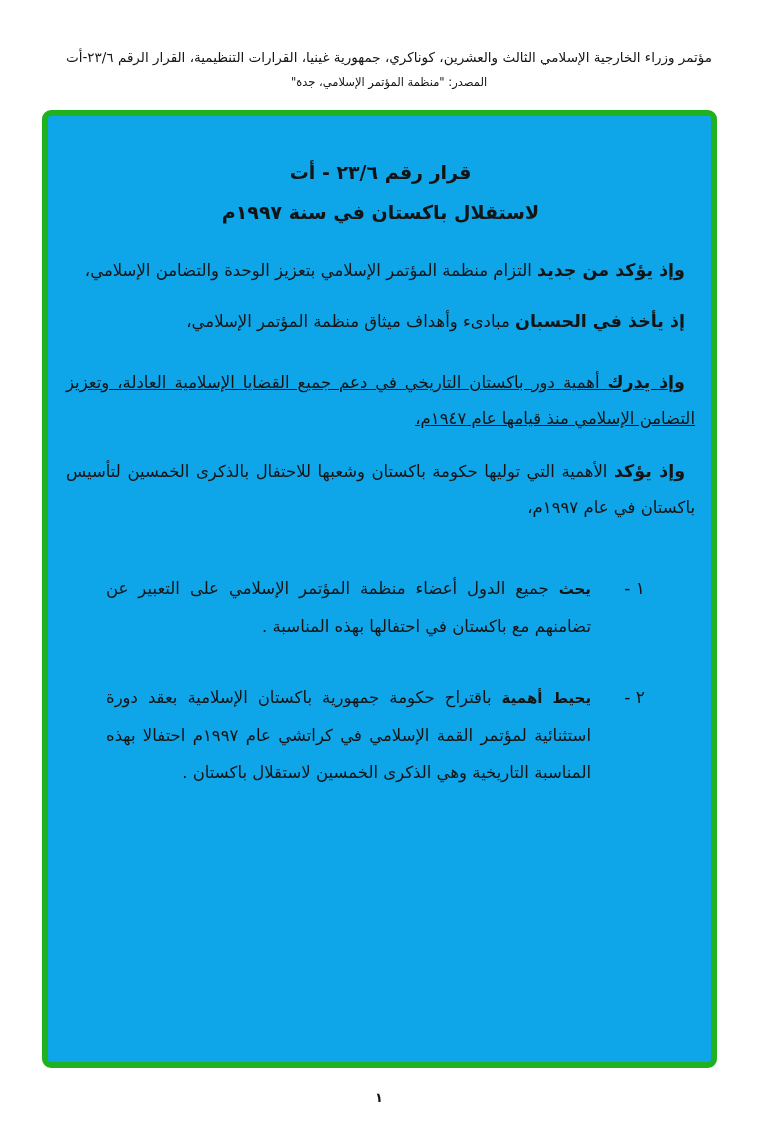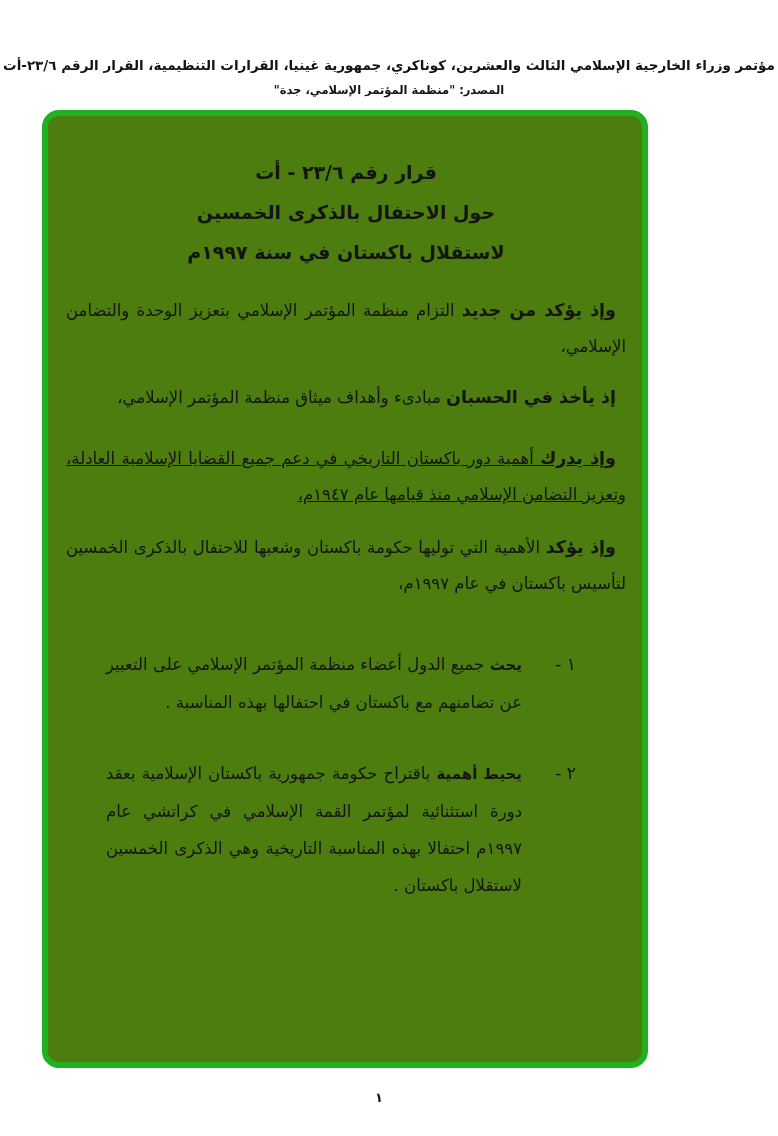--- a/index.html
+++ b/index.html
@@ -13,48 +13,48 @@
     height: 1136px;
     background: #ffffff;
     color: #141414;
     font-family: "DejaVu Sans", sans-serif;
     overflow: hidden;
   }
 
   
   .header {
     position: absolute;
-    top: 52px;
+    top: 44px;
     left: 0;
     right: 0;
     text-align: center;
     direction: rtl;
-    font-weight: bold;
+    font-weight: normal;
   }
   .header-line1 {
     font-size: 13.5px;
     line-height: 26px;
     white-space: nowrap;
   }
   .header-line2 {
     font-size: 11.5px;
     line-height: 24px;
   }
 
   
   .green-box {
     position: absolute;
     left: 42px;
     top: 110px;
-    width: 606px;
+    width: 675px;
     height: 958px;
     border: 6px solid #1fb11f;
-    border-radius: 17px;
+    border-radius: 9px;
     box-sizing: border-box;
-    background: #4d7c0f;
+    background: #0ea5e9;
   }
   .box-content {
     direction: rtl;
     padding: 36px 16px 0 18px;
   }
 
   
   .title-block {
     text-align: center;
     font-weight: bold;
@@ -131,21 +131,20 @@
   <div class="header">
     <div class="header-line1">مؤتمر وزراء الخارجية الإسلامي الثالث والعشرين، كوناكري، جمهورية غينيا، القرارات التنظيمية، القرار الرقم ٢٣/٦-أت</div>
     <div class="header-line2">المصدر:  "منظمة المؤتمر الإسلامي، جدة"</div>
   </div>
 
   <div class="green-box">
     <div class="box-content">
 
       <div class="title-block">
         <div>قرار رقم ٢٣/٦ - أت</div>
-        <div>حول الاحتفال بالذكرى الخمسين</div>
         <div>لاستقلال باكستان في سنة ١٩٩٧م</div>
       </div>
 
 
       <p class="para mb-c"><span class="lead">وإذ يؤكد من جديد</span><span> التزام منظمة المؤتمر الإسلامي بتعزيز الوحدة والتضامن الإسلامي،</span></p>
 
       <p class="para mb-b"><span class="lead">إذ يأخذ في الحسبان</span><span> مبادىء وأهداف ميثاق منظمة المؤتمر الإسلامي،</span></p>
 
       <p class="para mb-d"><span class="lead">وإذ يدرك</span><span> أهمية دور باكستان التاريخي في دعم جميع القضايا الإسلامية العادلة، وتعزيز التضامن الإسلامي منذ قيامها عام ١٩٤٧م،</span></p>
 

